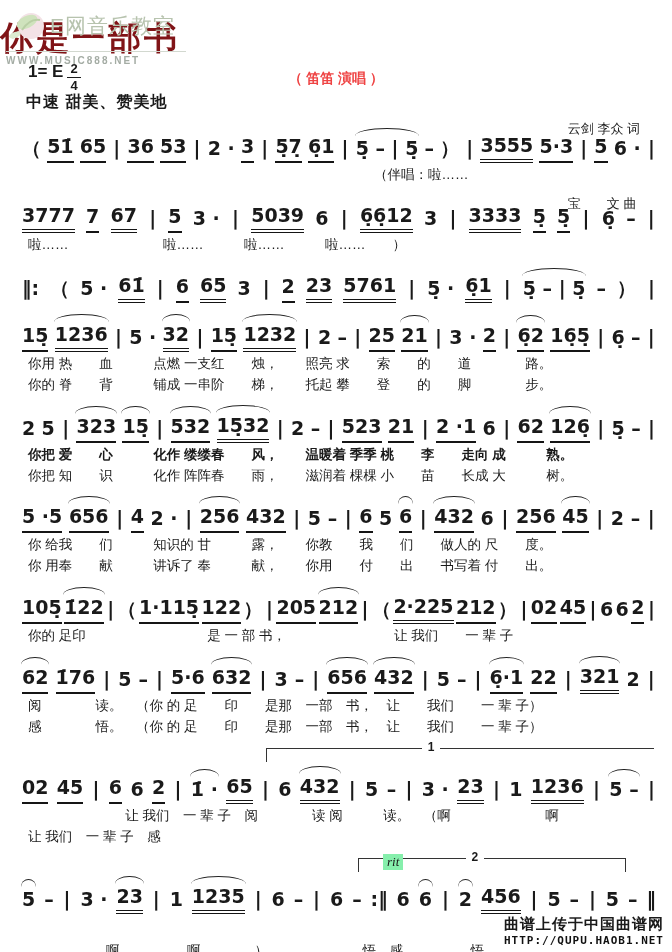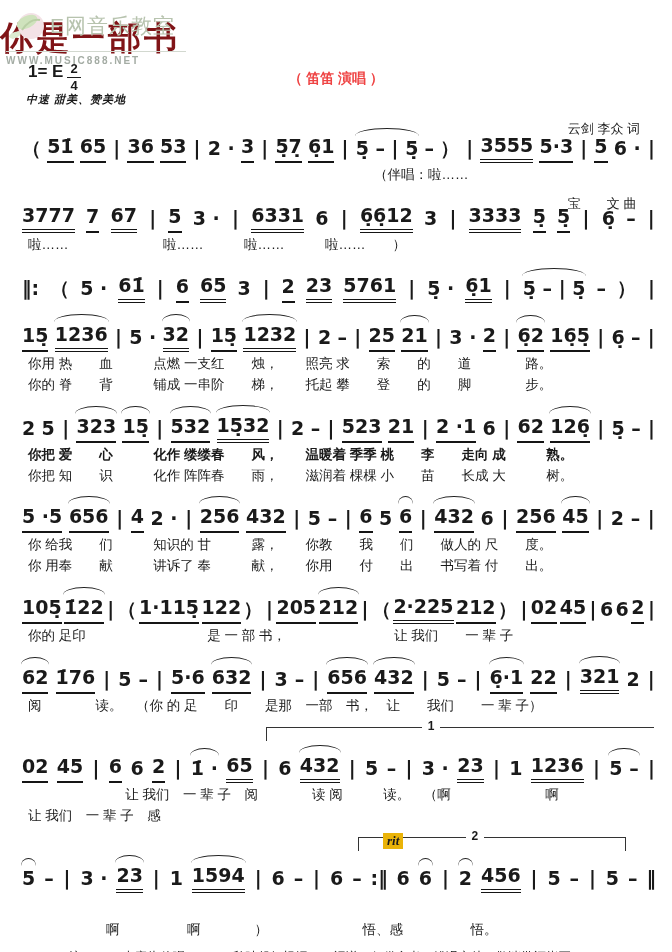--- a/index.html
+++ b/index.html
@@ -17,41 +17,41 @@
   .logo-url { font-size:10px; color:#a4aca4; letter-spacing:2px; font-weight:bold; }
   .page-title { text-align:left; padding-top:16px; font-size:33px; font-weight:bold;
     color:#801417; letter-spacing:3px; }
   .subtitle { text-align:center; font-size:14px; font-weight:bold; color:#ef4444; margin-top:9px; }
   .credits { position:absolute; right:32px; top:66px; font-size:13px; line-height:25px; white-space:pre; }
   .keyblock { position:absolute; left:28px; top:62px; font-size:17px; font-weight:bold;
     display:flex; align-items:flex-start; gap:4px; }
   .frac { display:inline-flex; flex-direction:column; align-items:center; font-size:13px; line-height:1.05; }
   .frac .top { border-bottom:1px solid #1a1a1a; padding:0 3px 1px; }
   .frac .bot { padding-top:1px; }
-  .tempo { position:absolute; left:26px; top:92px; font-size:11px; font-weight:bold; letter-spacing:1px;font-style:italic; }
+  .tempo { position:absolute; left:26px; top:92px; font-size:16px; font-weight:bold; letter-spacing:1px; }
   
   .score { padding:6px 16px 0 22px; }
   .system { position:relative; margin-bottom:10px; }
   .system.has-volta { padding-top:19px; }
   .notes-row { display:flex; justify-content:space-between; align-items:flex-end;
     font-family:"DejaVu Sans", sans-serif; font-weight:bold; font-size:19px;
     line-height:25px; padding-top:9px; }
   .tok { position:relative; white-space:pre; padding-bottom:2px; }
   .tok.u1 { border-bottom:2px solid #151515; }
   .tok.u2 { border-bottom:4px double #151515; padding-bottom:1px; }
   .tok.bar { padding:0 1px 2px; }
   .tok.arc::before { content:""; position:absolute; left:-1px; right:-1px; top:-8px; height:7px;
     border-top:1.5px solid #222; border-radius:50% 50% 0 0 / 100% 100% 0 0; }
   .lyrics { font-size:13.5px; line-height:19px; white-space:pre; margin-top:2px; }
   .volta { position:absolute; top:2px; height:13px; border-top:1.5px solid #333; border-left:1.5px solid #333; }
   .volta.cap-right { border-right:1.5px solid #333; }
   .volta-label { position:absolute; top:-9px; left:40%; background:#fff; padding:0 6px;
     font-size:12px; font-weight:bold; }
   .volta-text { position:absolute; top:-5px; left:9%; font-style:italic; font-size:13px;
-    font-family:"Liberation Serif", serif; background:#eab308; padding:0 4px;font-weight:bold; }
+    font-family:"Liberation Serif", serif; background:#86efac; padding:0 4px; }
   .footnote { font-size:12.5px; margin:0 0 0 62px; white-space:pre; }
   
   .footer { position:absolute; right:8px; bottom:5px; text-align:right; }
   .footer-site { font-size:15px; font-weight:bold; letter-spacing:1px; }
   .footer-url { font-size:11px; font-weight:bold; letter-spacing:1px;
     font-family:"DejaVu Sans Mono", monospace; color:#111; }
 </style>
 </head>
 <body>
 
@@ -123,21 +123,21 @@
       </div>
       <div class="system">
         <div class="notes-row">
           <span class="tok u2">3777</span>
           <span class="tok u1">7</span>
           <span class="tok u2">67</span>
           <span class="tok bar">|</span>
           <span class="tok u1">5</span>
           <span class="tok">3 ·</span>
           <span class="tok bar">|</span>
-          <span class="tok u2">6331</span>
+          <span class="tok u2">5039</span>
           <span class="tok">6</span>
           <span class="tok bar">|</span>
           <span class="tok u2">6̣6̣12</span>
           <span class="tok">3</span>
           <span class="tok bar">|</span>
           <span class="tok u2">3333</span>
           <span class="tok u1">5̣</span>
           <span class="tok u1">5̣</span>
           <span class="tok bar">|</span>
           <span class="tok">6̣</span>
@@ -310,20 +310,21 @@
           <span class="tok">–</span>
           <span class="tok bar">|</span>
           <span class="tok u1 arc">6̣·1</span>
           <span class="tok u1">22</span>
           <span class="tok bar">|</span>
           <span class="tok u2 arc">321</span>
           <span class="tok">2</span>
           <span class="tok bar">|</span>
         </div>
         <div class="lyrics" style="padding-left: 6px;">阅　　　　读。　（你 的 足　　印　　是那　一部　书，　让　　我们　　一 辈 子）</div>
+        <div class="lyrics" style="padding-left: 6px;">感　　　　悟。　（你 的 足　　印　　是那　一部　书，　让　　我们　　一 辈 子）</div>
       </div>
       <div class="system has-volta">
         <div class="volta" style="left: 38.5%; width: 61%;">
           <span class="volta-label">1</span>
         </div>
         <div class="notes-row">
           <span class="tok u1">02</span>
           <span class="tok u1">45</span>
           <span class="tok bar">|</span>
           <span class="tok u1">6</span>
@@ -357,21 +358,21 @@
           <span class="volta-text">rit</span>
         </div>
         <div class="notes-row">
           <span class="tok arc">5</span>
           <span class="tok">–</span>
           <span class="tok bar">|</span>
           <span class="tok">3 ·</span>
           <span class="tok u2 arc">23</span>
           <span class="tok bar">|</span>
           <span class="tok">1</span>
-          <span class="tok u2 arc">1594</span>
+          <span class="tok u2 arc">1235</span>
           <span class="tok bar">|</span>
           <span class="tok">6</span>
           <span class="tok">–</span>
           <span class="tok bar">|</span>
           <span class="tok">6</span>
           <span class="tok">–</span>
           <span class="tok">:‖</span>
           <span class="tok">6</span>
           <span class="tok arc">6</span>
           <span class="tok bar">|</span>
@@ -384,14 +385,18 @@
           <span class="tok">5</span>
           <span class="tok">–</span>
           <span class="tok">‖</span>
         </div>
         <div class="lyrics" style="padding-left: 84px; margin-top: 27px;">啊　　　　　啊　　　　）　　　　　　　悟、感　　　　　悟。</div>
       </div>
     </div>
 
   <div class="footnote">[ 注：（ ）内容为伴唱 ]　　（ 秋叶起舞根据MP3记谱。仅供参考。错误之处，敬请批评指正。）</div>
 
+  <div class="footer">
+    <div class="footer-site">曲谱上传于中国曲谱网</div>
+    <div class="footer-url">HTTP://QUPU.HAOB1.NET</div>
+  </div>
 
 </div>
 
 </body></html>

